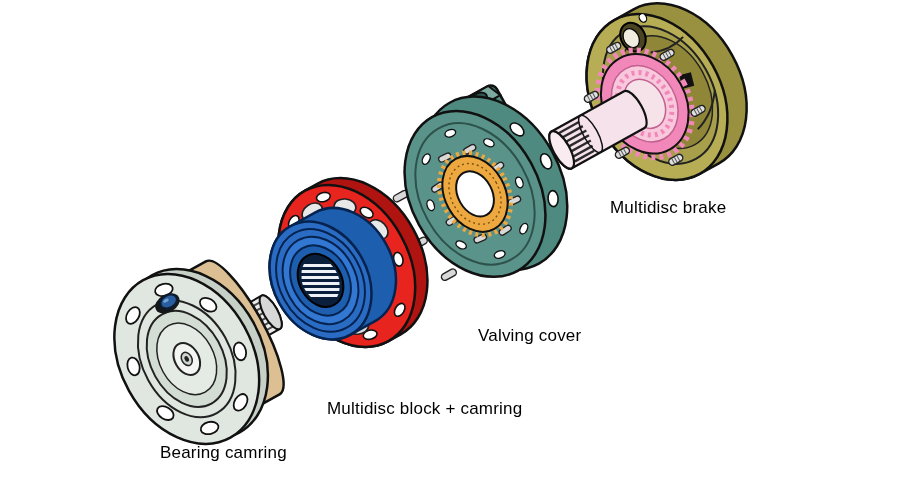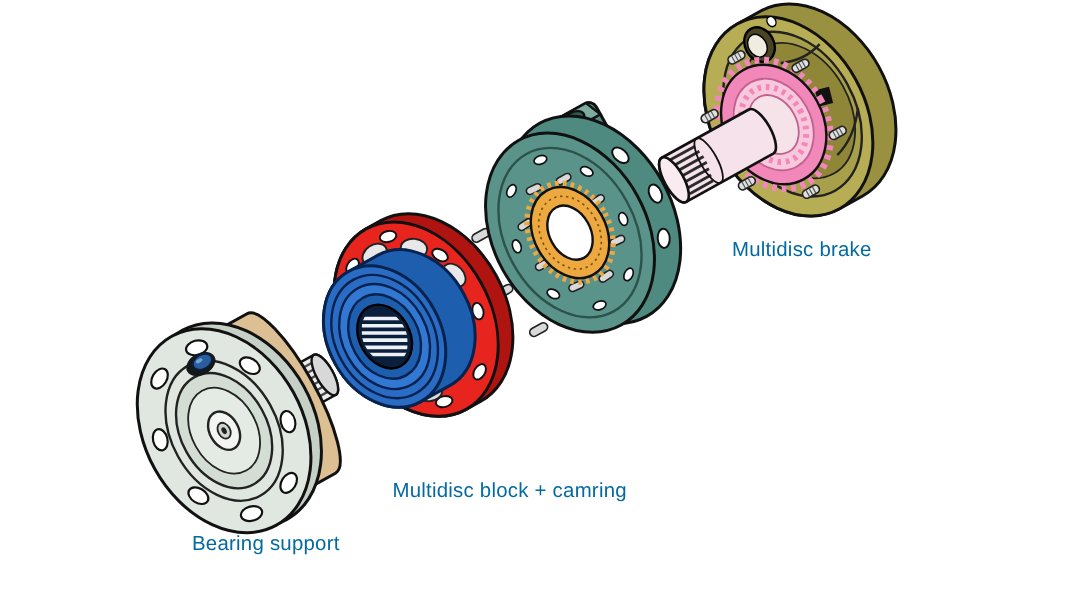--- a/index.html
+++ b/index.html
@@ -2,21 +2,21 @@
 <html><head>
 <meta charset="utf-8">
 <style>
   html,body{margin:0;padding:0;background:#ffffff;}
   .stage{
     position:relative;width:900px;height:500px;background:#ffffff;
     overflow:hidden;font-family:"Liberation Sans", sans-serif;
   }
   .stage svg{position:absolute;left:0;top:0;}
   .part-label{
-    position:absolute;font-size:17px;line-height:1.2;color:#0369a1;
+    position:absolute;font-size:17px;line-height:1.2;color:#000000;
     letter-spacing:.2px;white-space:nowrap;
   }
   .lbl-bearing{left:160px;top:443px;}
   .lbl-cylinder{left:327px;top:399px;}
   .lbl-valving{left:478px;top:326px;}
   .lbl-multidisc{left:610px;top:198px;}
 </style>
 </head>
 <body>
 
@@ -320,16 +320,17 @@
 
         <g transform="translate(10 -58)">
           <ellipse fill="#15181b" rx="13" ry="9"></ellipse>
           <ellipse fill="#2a5d9e" stroke="#0b1e3a" stroke-width="1.5" cx="2" cy="-1" rx="8.5" ry="6"></ellipse>
           <ellipse fill="#6fa3d8" cx="0" cy="-3" rx="3" ry="1.6"></ellipse>
         </g>
       </g>
     </g>
   </svg>
 
-  <div class="part-label lbl-bearing">Bearing support</div>
+  <div class="part-label lbl-bearing">Bearing camring</div>
   <div class="part-label lbl-cylinder">Multidisc block + camring</div>
+  <div class="part-label lbl-valving">Valving cover</div>
   <div class="part-label lbl-multidisc">Multidisc brake</div>
 </div>
 
 </body></html>

